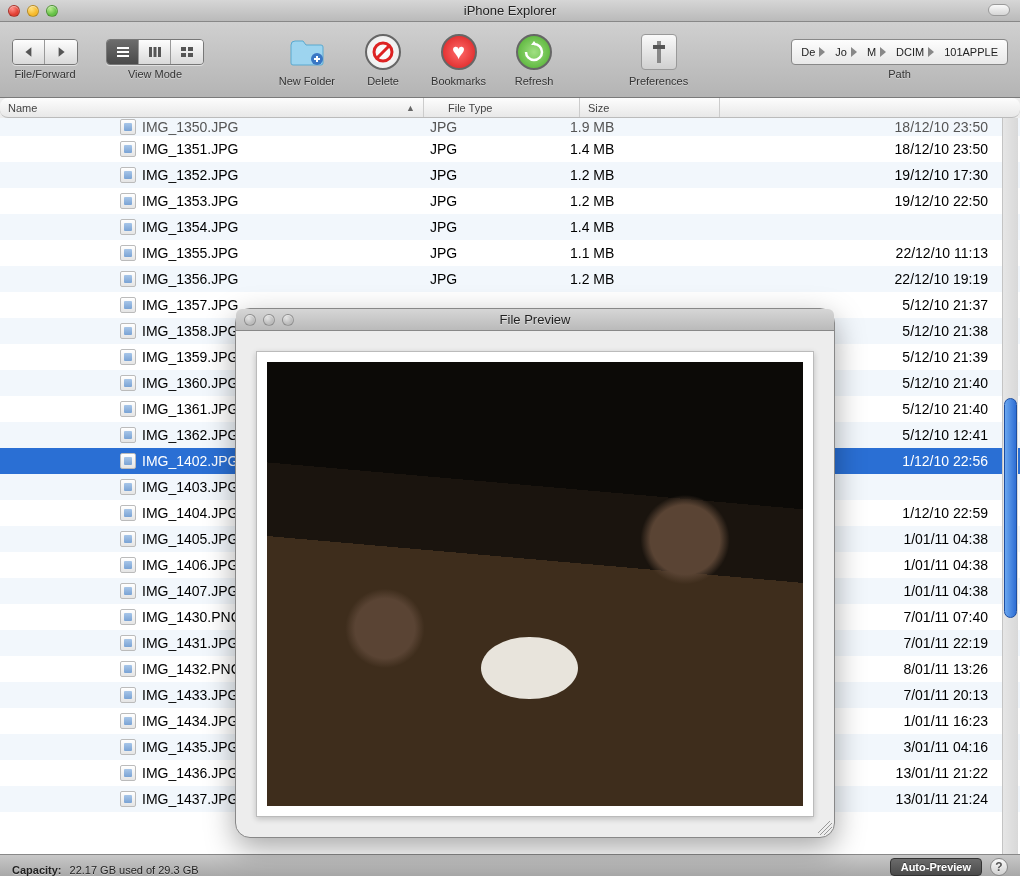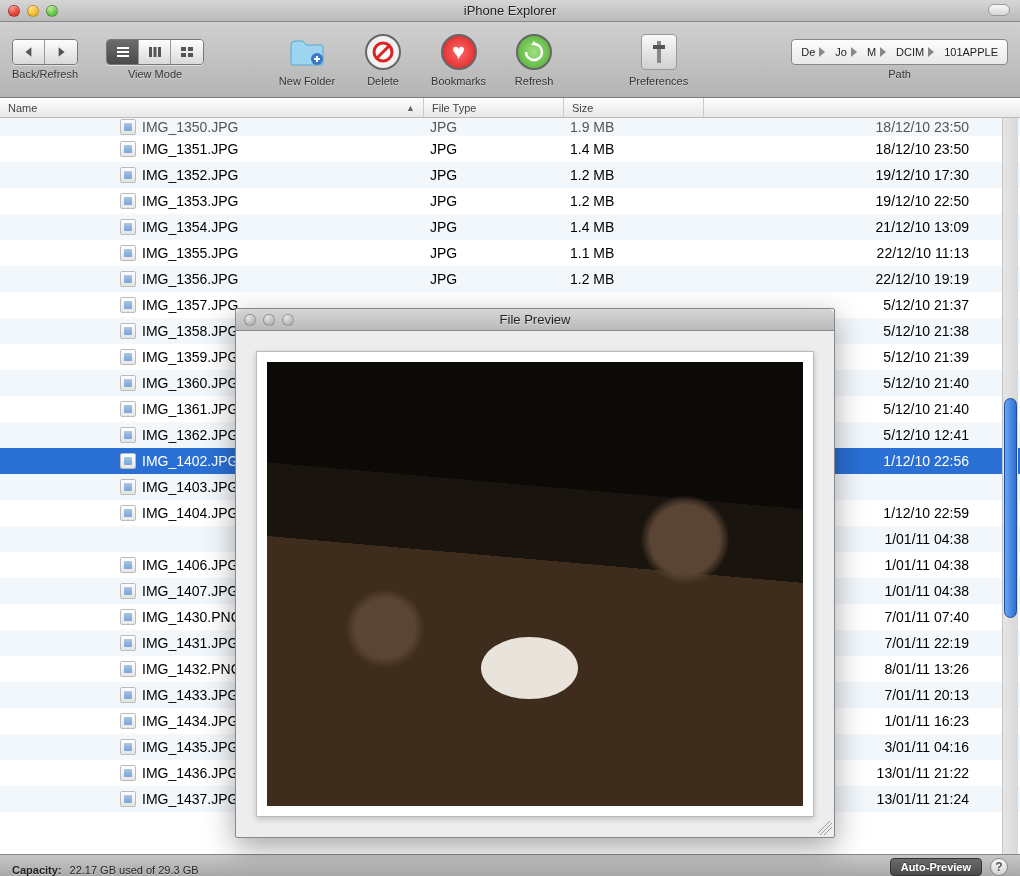--- a/index.html
+++ b/index.html
@@ -57,39 +57,40 @@
 .path-seg { display:flex; align-items:center; padding:0 5px; color:#222; position:relative; }
 .path-seg:not(:last-child)::after { content:""; display:inline-block; margin-left:4px; border-top:5px solid transparent; border-bottom:5px solid transparent; border-left:6px solid #888; }
 
 .col-headers {
   height: 20px;
   background: linear-gradient(#fdfdfd,#e8e8e8);
   border-bottom: 1px solid #bbb;
   display: flex;
   font-size: 11px;
   color: #444;
+  border-radius: 8px;
 }
 .col-headers div { display:flex; align-items:center; padding:0 8px; border-right:1px solid #ccc; }
 .col-name { width: 424px; position:relative; }
 .col-name .sort-arrow { position:absolute; right:8px; font-size:9px; color:#666; }
-.col-type { width: 140px; }
+.col-type { width: 140px; margin-left: 16px; }
 .col-size { width: 140px; }
 .col-date { flex:1; justify-content:flex-end; padding-right:30px !important; border-right:none; }
 
 .file-area { height: 736px; position:relative; background:#fff; }
 .file-list { height:100%; overflow:hidden; }
 .file-row { height: 26px; display:flex; align-items:center; font-size:14px; }
 .file-row.odd { background:#f2f7fc; }
 .file-row.even { background:#fff; }
 .file-row.selected { background:#2a6fd4; color:#fff; }
 .file-row.partial { color:#555; height:18px; overflow:hidden; }
 .cell-name { width:424px; display:flex; align-items:center; padding-left:120px; gap:6px; overflow:hidden; white-space:nowrap; }
 .cell-type { width:140px; padding-left:6px; }
 .cell-size { width:140px; padding-left:6px; }
-.cell-date { flex:1; text-align:right; padding-right:51px; white-space:nowrap; }
+.cell-date { flex:1; text-align:right; padding-right:32px; white-space:nowrap; }
 .file-icon { width:16px; height:16px; background:linear-gradient(#fff,#e5e5e5); border:1px solid #bbb; border-radius:2px; position:relative; flex-shrink:0; }
 .file-icon::after { content:""; position:absolute; top:3px; left:3px; right:3px; bottom:3px; background:linear-gradient(#a8c6e8,#7aa3d4); border-radius:1px; }
 
 .vscroll { position:absolute; right:2px; top:0; bottom:0; width:16px; background:linear-gradient(90deg,#e6e6e6,#d8d8d8); border-left:1px solid #c4c4c4; }
 .vscroll .thumb { position:absolute; left:1px; right:1px; border-radius:7px; background:linear-gradient(90deg,#6aa7f0,#2e6ed4); border:1px solid #1d4ea0; }
 
 .statusbar {
   height: 22px;
   background: linear-gradient(#c8c8c8,#a8a8a8);
   border-top:1px solid #888;
@@ -104,21 +105,21 @@
 .statusbar .spacer { flex:1; }
 .btn-dark { background:linear-gradient(#6b6b6b,#4a4a4a); color:#fff; border:1px solid #333; border-radius:4px; padding:2px 10px; font-size:11px; font-weight:bold; text-shadow:0 -1px 0 rgba(0,0,0,0.4); }
 .help { width:18px; height:18px; border-radius:50%; background:linear-gradient(#fafafa,#d0d0d0); border:1px solid #888; display:flex; align-items:center; justify-content:center; font-weight:bold; font-size:12px; color:#555; margin-left:8px; }
 
 .preview-window {
   position:absolute;
   left:235px; top:308px;
   width:600px; height:530px;
   background:#ededed;
   border:1px solid #888;
-  border-radius:2px;
+  border-radius:15px;
   box-shadow: 0 10px 30px rgba(0,0,0,0.35);
   display:flex; flex-direction:column;
 }
 .preview-window .titlebar { border-radius:6px 6px 0 0; }
 .preview-body { flex:1; padding:20px; display:flex; align-items:stretch; }
 .preview-frame { flex:1; background:#fff; border:1px solid #bbb; box-shadow:0 2px 6px rgba(0,0,0,0.2); display:flex; align-items:center; justify-content:center; padding:10px; }
 .preview-image { width:100%; height:100%; background:
    radial-gradient(circle at 22% 60%, #5a4434 0 6%, transparent 8%),
    radial-gradient(circle at 78% 40%, #5a4434 0 7%, transparent 9%),
    linear-gradient(5deg, #3e2d1c 0 55%, #1a140e 55% 70%, #0c0a07 70% 100%),
@@ -154,21 +155,21 @@
           <svg width="12" height="12" viewBox="0 0 10 10">
             <path d="M7 1 L2 5 L7 9 Z"></path>
           </svg>
         </button>
       <button>
           <svg width="12" height="12" viewBox="0 0 10 10">
             <path d="M3 1 L8 5 L3 9 Z"></path>
           </svg>
         </button>
     </div>
-    <div class="tool-label">Back/Refresh</div>
+    <div class="tool-label">File/Forward</div>
   </div>
 
   <div class="tool-group">
     <div class="seg">
       <button class="active">
           <svg width="14" height="12">
             <rect x="1" y="1" width="12" height="2"></rect>
             <rect x="1" y="5" width="12" height="2"></rect>
             <rect x="1" y="9" width="12" height="2"></rect>
           </svg>
@@ -311,21 +312,20 @@
         <div class="cell-size">1.2 MB</div>
         <div class="cell-date">19/12/10 22:50</div>
       </div>
       <div class="file-row odd">
         <div class="cell-name">
           <span class="file-icon"></span>
           <span>IMG_1354.JPG</span>
         </div>
         <div class="cell-type">JPG</div>
         <div class="cell-size">1.4 MB</div>
-        <div class="cell-date">21/12/10 13:09</div>
       </div>
       <div class="file-row even">
         <div class="cell-name">
           <span class="file-icon"></span>
           <span>IMG_1355.JPG</span>
         </div>
         <div class="cell-type">JPG</div>
         <div class="cell-size">1.1 MB</div>
         <div class="cell-date">22/12/10 11:13</div>
       </div>
@@ -412,20 +412,24 @@
       <div class="file-row even">
         <div class="cell-name">
           <span class="file-icon"></span>
           <span>IMG_1404.JPG</span>
         </div>
         <div class="cell-type"></div>
         <div class="cell-size"></div>
         <div class="cell-date">1/12/10 22:59</div>
       </div>
       <div class="file-row odd">
+        <div class="cell-name">
+          <span class="file-icon"></span>
+          <span>IMG_1405.JPG</span>
+        </div>
         <div class="cell-type"></div>
         <div class="cell-size"></div>
         <div class="cell-date">1/01/11 04:38</div>
       </div>
       <div class="file-row even">
         <div class="cell-name">
           <span class="file-icon"></span>
           <span>IMG_1406.JPG</span>
         </div>
         <div class="cell-type"></div>

